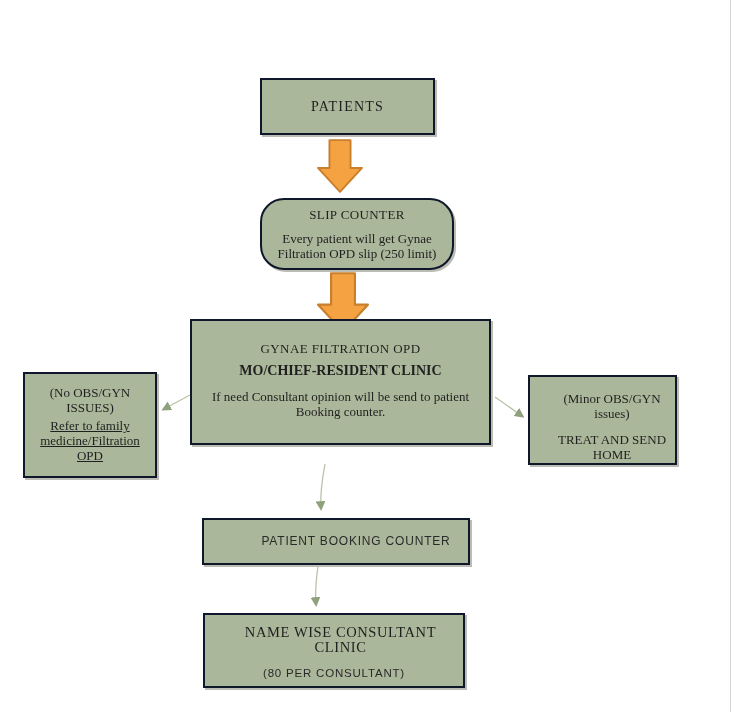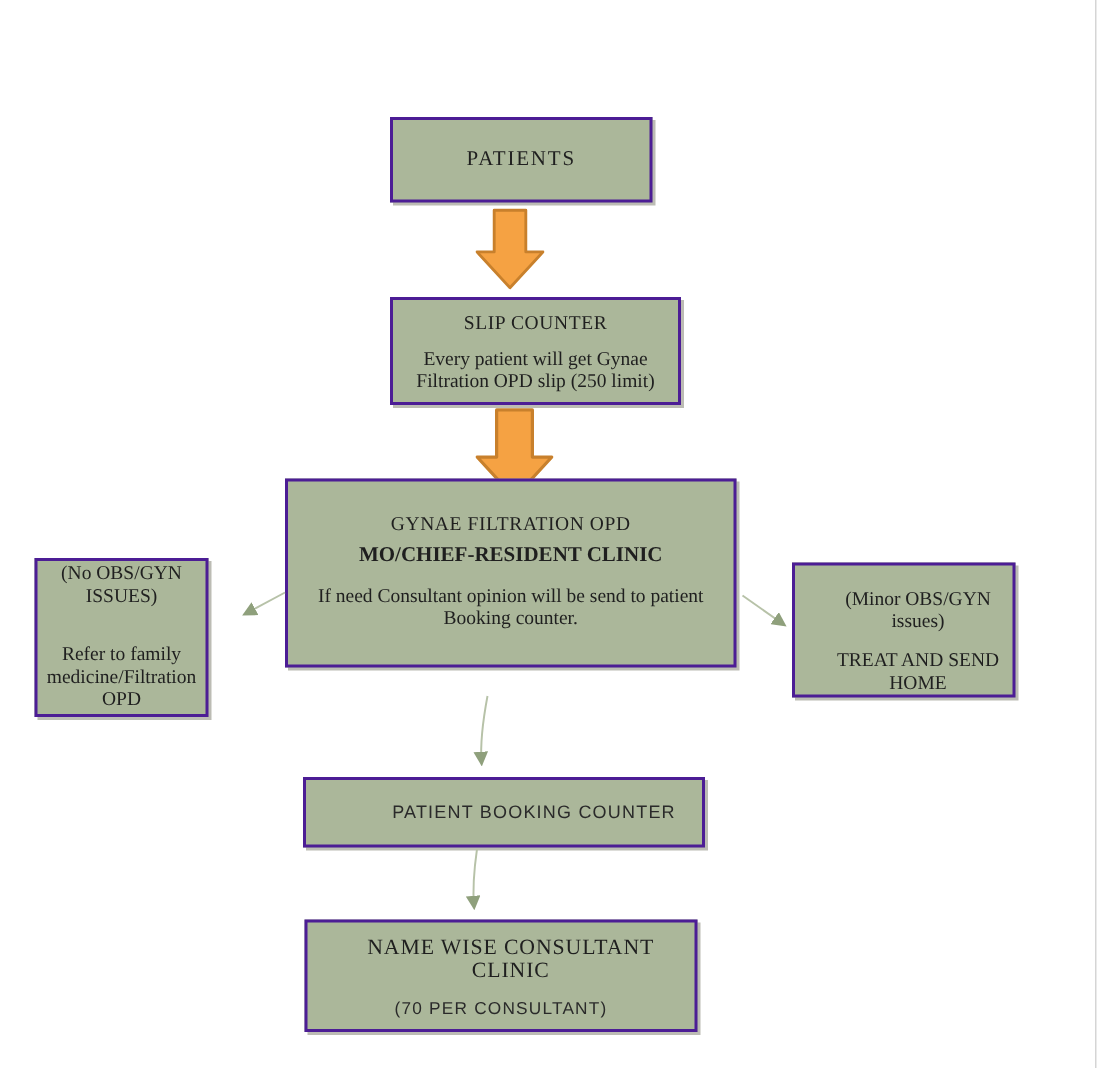--- a/index.html
+++ b/index.html
@@ -27,39 +27,39 @@
     text-align: center;
     font-family: "Liberation Sans", "DejaVu Sans", sans-serif;
     font-weight: bold;
     font-size: 18px;
     letter-spacing: 0.3px;
     color: #ff0000;
   }
   .node {
     position: absolute;
     background: #abb79a;
-    border: 2px solid #4c1d95;
+    border: 2px solid #0f172a;
     box-shadow: 2px 2px 0 0 #bcbcb4;
     text-align: center;
     font-size: 13px;
     line-height: 15px;
   }
   .node-patients {
     left: 260px; top: 78px; width: 175px; height: 57px;
     display: flex; align-items: center; justify-content: center;
     font-size: 14px; letter-spacing: 1.2px;
   }
-  .node-slip { left: 260px; top: 198px; width: 194px; height: 72px; padding-top: 7px; }
+  .node-slip { left: 260px; top: 198px; width: 194px; height: 72px; padding-top: 7px; border-radius: 24px; }
   .node-slip .heading { letter-spacing: 0.4px; margin-bottom: 9px; }
   .node-center { left: 190px; top: 319px; width: 301px; height: 126px; padding-top: 20px; }
   .node-center .l1 { letter-spacing: 0.4px; }
   .node-center .l2 { font-weight: bold; font-size: 14px; margin-top: 7px; }
   .node-center .body { margin-top: 11px; }
-  .node-left { left: 23px; top: 372px; width: 116px; height: 106px; padding-top: 0; }
-  .node-left .body { margin-top: 24px; }
+  .node-left { left: 23px; top: 372px; width: 134px; height: 106px; padding-top: 11px; }
+  .node-left .body { margin-top: 3px; text-decoration: underline; }
   .node-right { left: 528px; top: 375px; width: 149px; height: 90px; padding-top: 14px; padding-left: 19px; }
   .node-right .body { margin-top: 11px; }
   .node-booking {
     left: 202px; top: 518px; width: 268px; height: 47px;
     display: flex; align-items: center; justify-content: center;
     font-family: "Liberation Sans", "DejaVu Sans", sans-serif;
     font-size: 12px; letter-spacing: 0.8px; color: #2a2a2a; padding-left: 40px;
   }
   .node-consultant { left: 203px; top: 613px; width: 262px; height: 75px; padding-top: 10px; }
   .node-consultant .l1 { font-size: 14.5px; letter-spacing: 0.6px; padding-left: 13px; }
@@ -132,21 +132,21 @@
       <div>HOME</div>
     </div>
   </div>
 
   <div class="node node-booking">
     <span>PATIENT BOOKING COUNTER</span>
   </div>
 
   <div class="node node-consultant">
     <div class="l1">NAME WISE CONSULTANT CLINIC</div>
-    <div class="l2">(70 PER CONSULTANT)</div>
+    <div class="l2">(80 PER CONSULTANT)</div>
   </div>
 
   <svg class="connector-layer" viewBox="0 0 734 712">
     <defs>
       <marker id="ah" viewBox="0 0 10 10" refX="7" refY="5" markerWidth="7.5" markerHeight="7.5" orient="auto-start-reverse">
         <path d="M0,0 L10,5 L0,10 z" fill="#8FA07C"></path>
       </marker>
     </defs>
     <path d="M190,395 L164,409" fill="none" stroke="#B7C2A8" stroke-width="1.3" marker-end="url(#ah)"></path>
     <path d="M495,397 L522,416" fill="none" stroke="#B7C2A8" stroke-width="1.3" marker-end="url(#ah)"></path>

